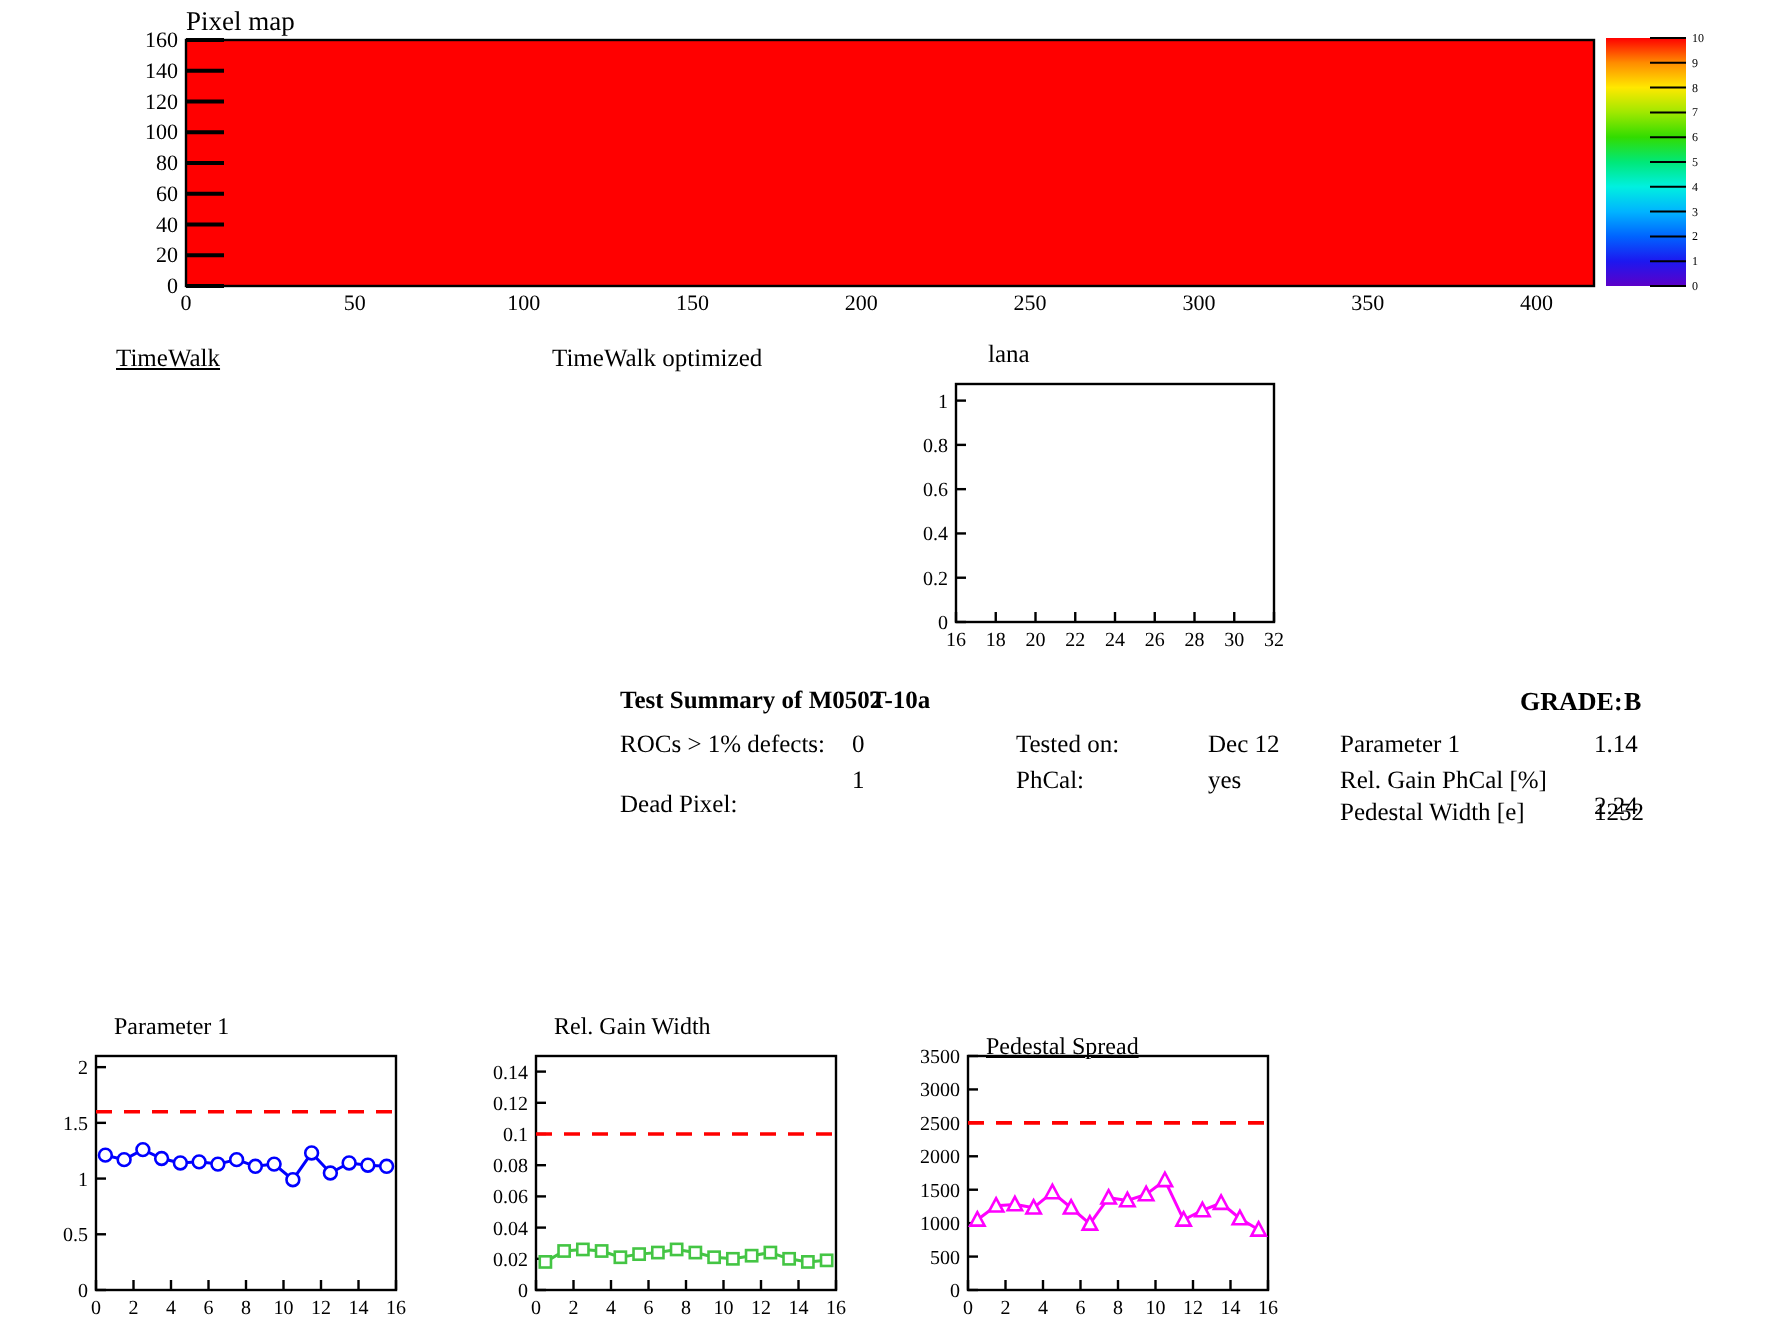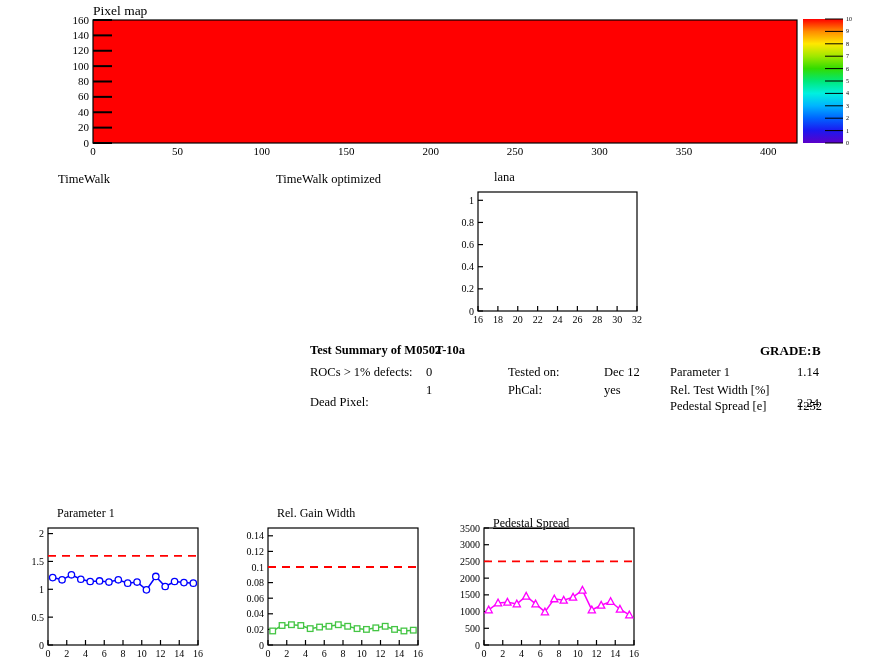--- a/index.html
+++ b/index.html
@@ -2,21 +2,21 @@
 <html><head>
 <meta charset="utf-8">
 <style>
   html,body{margin:0;padding:0;background:#fff;}
   #screen{position:relative;width:896px;height:672px;background:#ffffff;overflow:hidden;
           font-family:"Liberation Serif","DejaVu Serif",serif;color:#000;padding-left:16px;}
   svg{position:absolute;}
   svg text{font-family:"Liberation Serif","DejaVu Serif",serif;fill:#000;}
   .ctitle{position:absolute;white-space:nowrap;}
   #t-pixelmap{left:93px;top:3px;font-size:13.5px;}
-  #t-timewalk{left:58px;top:172px;font-size:12.5px;}
+  #t-timewalk{left:58px;top:172px;font-size:12.5px;text-decoration:underline;}
   #t-timewalkopt{left:276px;top:172px;font-size:12.5px;}
   #t-lana{left:494px;top:170px;font-size:12.5px;}
   #t-param1{left:57px;top:506px;font-size:12px;}
   #t-rgw{left:277px;top:506px;font-size:12px;}
   #t-ps{left:493px;top:516px;font-size:12px;text-decoration:underline;}
   #svg-pixelmap{left:50px;top:0px;}
   #svg-palette{left:800px;top:0px;}
   #svg-lana{left:440px;top:185px;}
   #svg-param1{left:8px;top:500px;}
   #svg-rgw{left:228px;top:500px;}
@@ -311,18 +311,18 @@
   <div class="stxt" style="left:310px;top:383px;margin-top:12px;">Dead Pixel:</div>
   <div class="stxt" style="left:426px;top:383px;">1</div>
 
   <div class="stxt" style="left:508px;top:365px;">Tested on:</div>
   <div class="stxt" style="left:604px;top:365px;">Dec 12</div>
   <div class="stxt" style="left:508px;top:383px;">PhCal:</div>
   <div class="stxt" style="left:604px;top:383px;">yes</div>
 
   <div class="stxt" style="left:670px;top:365px;">Parameter 1</div>
   <div class="stxt" style="left:797px;top:365px;">1.14</div>
-  <div class="stxt" style="left:670px;top:383px;">Rel. Test Width [%]</div>
+  <div class="stxt" style="left:670px;top:383px;">Rel. Gain PhCal [%]</div>
   <div class="stxt" style="left:797px;top:383px;margin-top:13px;">2.24</div>
-  <div class="stxt" style="left:670px;top:399px;">Pedestal Spread [e]</div>
+  <div class="stxt" style="left:670px;top:399px;">Pedestal Width [e]</div>
   <div class="stxt" style="left:797px;top:399px;">1252</div>
 
 </div>
 
 </body></html>

